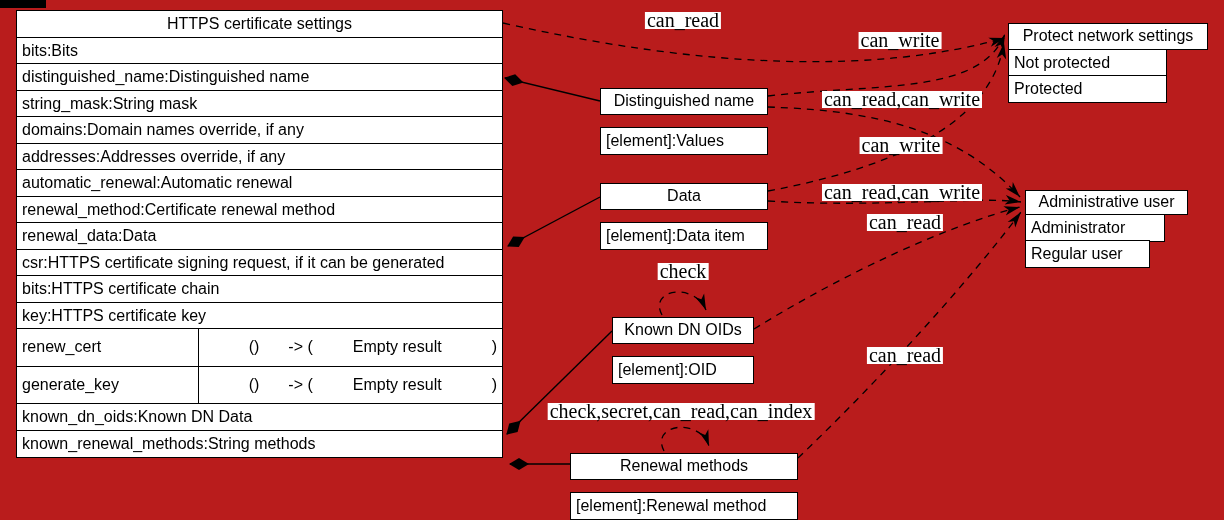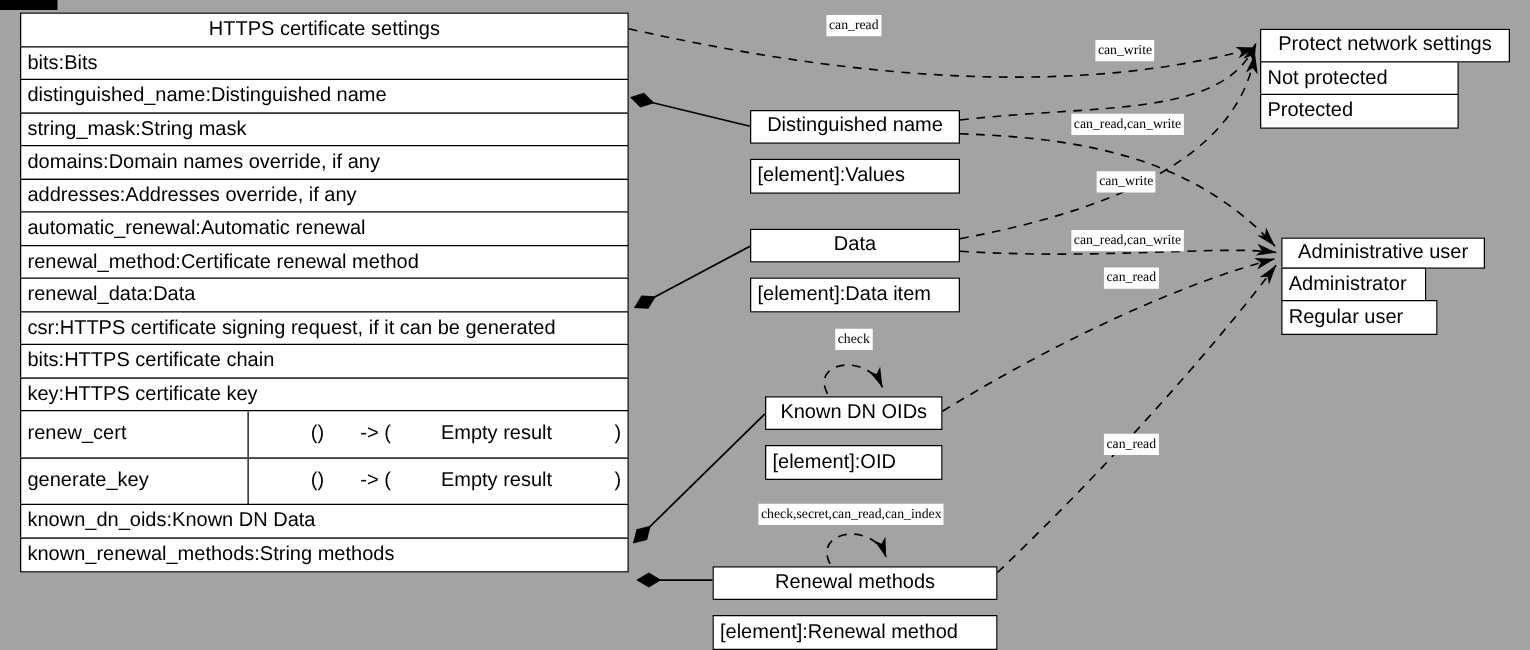--- a/index.html
+++ b/index.html
@@ -1,17 +1,17 @@
 <!DOCTYPE html>
 <html><head>
 <meta charset="utf-8">
 <style>
   html,body { margin:0; padding:0; background:#fff; }
   .canvas {
-    position:relative; width:1224px; height:520px; background:#a3a3a3;
+    position:relative; width:1224px; height:520px; background:#b91c1c;
     font-family:"Liberation Sans", sans-serif; font-size:16px; color:#000;
     overflow:hidden;
   }
   .topbar { position:absolute; left:0; top:0; width:46px; height:8px; background:#000; }
 
   
   .box { position:absolute; box-sizing:border-box; }
   .cell {
     box-sizing:border-box; border:1.5px solid #000; background:#fff;
     padding:0 5px; white-space:nowrap; overflow:hidden;
@@ -32,21 +32,21 @@
   .mcell-r .p3 { margin-left:40px; }
   .mcell-r .p4 { margin-left:50px; }
 
   .node .hdr { height:27px; line-height:24px; }
   .node .row { height:28px; line-height:25px;margin-top:12px; }
 
   svg.wires { position:absolute; left:0; top:0; pointer-events:none; }
 
   .elabel {
     position:absolute; transform:translateX(-50%);
-    font-family:"Liberation Serif", serif; font-size:11px; line-height:17px;
+    font-family:"Liberation Serif", serif; font-size:20px; line-height:17px;
     background:#fff; padding:0 2px; white-space:nowrap;
   }
 </style>
 </head>
 <body>
 
 <div class="canvas">
 
   <div class="topbar"></div>
 
@@ -96,21 +96,21 @@
   </div>
 
   <div class="box node" style="left:1008px; top:23px;">
     <div class="cell hdr" style="width:200px;">Protect network settings</div>
     <div class="cell row" style="width:159px; margin-top:-1.5px;">Not protected</div>
     <div class="cell row" style="width:159px; margin-top:-1.5px;">Protected</div>
   </div>
 
   <div class="box node" style="left:1025px; top:190px;">
     <div class="cell hdr" style="width:163px; height:25px; line-height:22px;">Administrative user</div>
-    <div class="cell row" style="width:116px; margin-top:-1.5px;">Administrator</div>
+    <div class="cell row" style="width:140px; margin-top:-1.5px;">Administrator</div>
     <div class="cell row" style="width:125px; margin-top:-1.5px;">Regular user</div>
   </div>
 
   <svg class="wires" width="1224" height="520" viewBox="0 0 1224 520">
     <defs>
       <marker id="arr" orient="auto" markerUnits="userSpaceOnUse" markerWidth="17" markerHeight="12" refX="15" refY="4.5" viewBox="0 0 16 9">
         <polygon points="0,0 15,4.5 0,9 4,4.5" fill="#000"></polygon>
       </marker>
       <marker id="dia" orient="auto" markerUnits="userSpaceOnUse" markerWidth="24" markerHeight="16" refX="2" refY="7" viewBox="0 0 24 14">
         <polygon points="1,7 11,1 21,7 11,13" fill="#000"></polygon>

